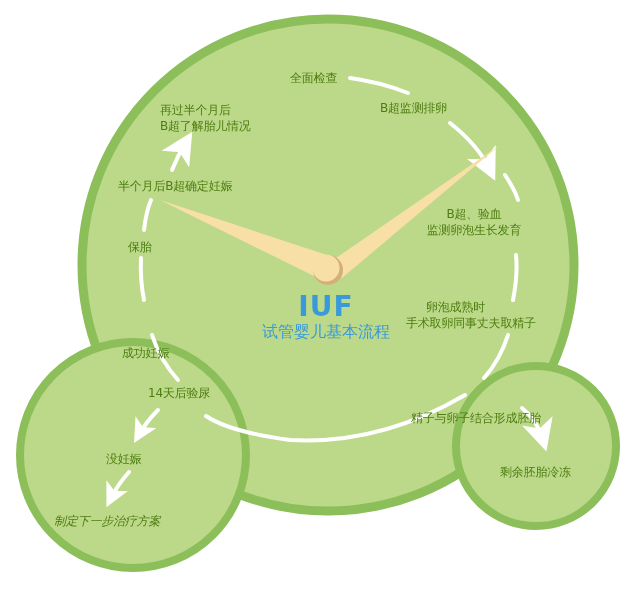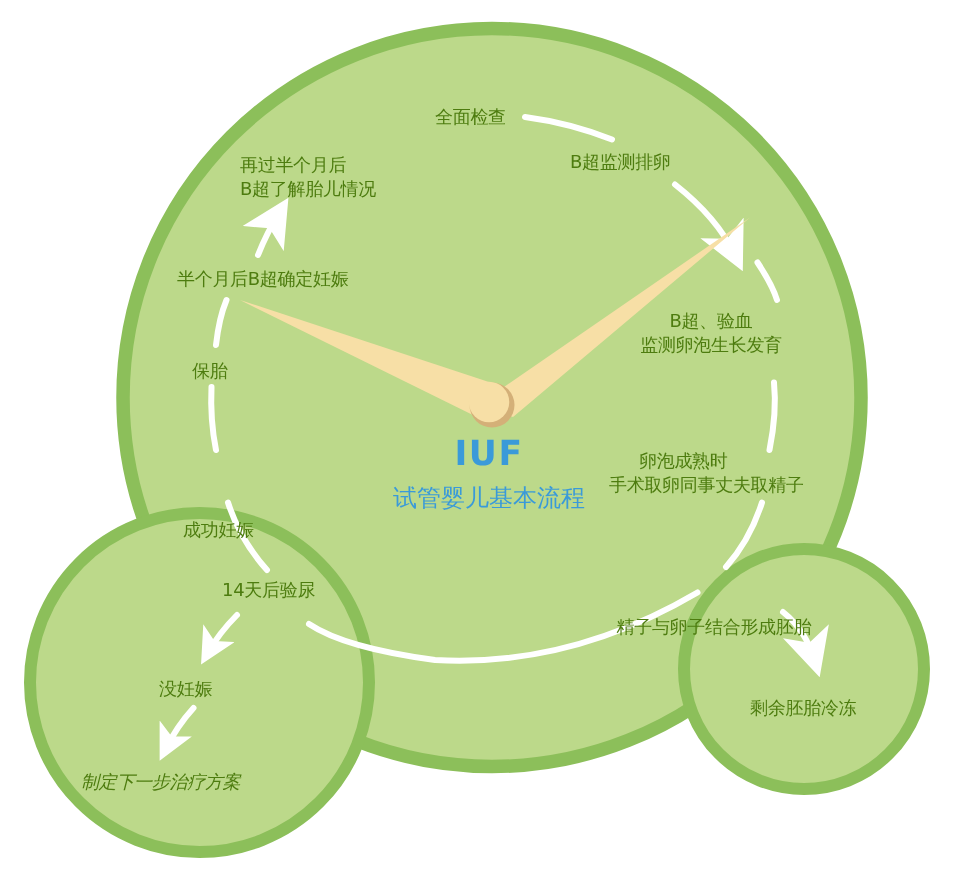--- a/index.html
+++ b/index.html
@@ -5,21 +5,21 @@
   html, body { margin: 0; padding: 0; background: #ffffff; }
   body { width: 640px; height: 596px; position: relative; overflow: hidden;
          font-family: "DejaVu Sans", "Liberation Sans", sans-serif; }
   #stage { position: absolute; left: 0; top: 0; width: 640px; height: 596px; }
   #stage svg { position: absolute; left: 0; top: 0; }
   .label { position: absolute; color: #4d7c0f; font-size: 12px; line-height: 16px;
            white-space: nowrap; letter-spacing: -0.2px; }
   .label.center { transform: translateX(-50%); text-align: center; }
   .title { position: absolute; left: 326px; transform: translateX(-50%);
            color: #3a9ad9; text-align: center; white-space: nowrap; }
-  .title.main { top: 290px; font-size: 23px; font-weight: bold; letter-spacing: 1px; }
+  .title.main { top: 290px; font-size: 28px; font-weight: bold; letter-spacing: 1px; }
   .title.sub { top: 322px; font-size: 16px; }
 </style>
 </head>
 <body>
 
 <div id="stage">
   <svg width="640" height="596" viewBox="0 0 640 596">
     <defs>
       <marker id="ah" markerWidth="8" markerHeight="8" refX="5" refY="4" orient="auto" markerUnits="strokeWidth">
         <path d="M0,0 L8,4 L0,8 L2,4 z" fill="#ffffff"></path>

